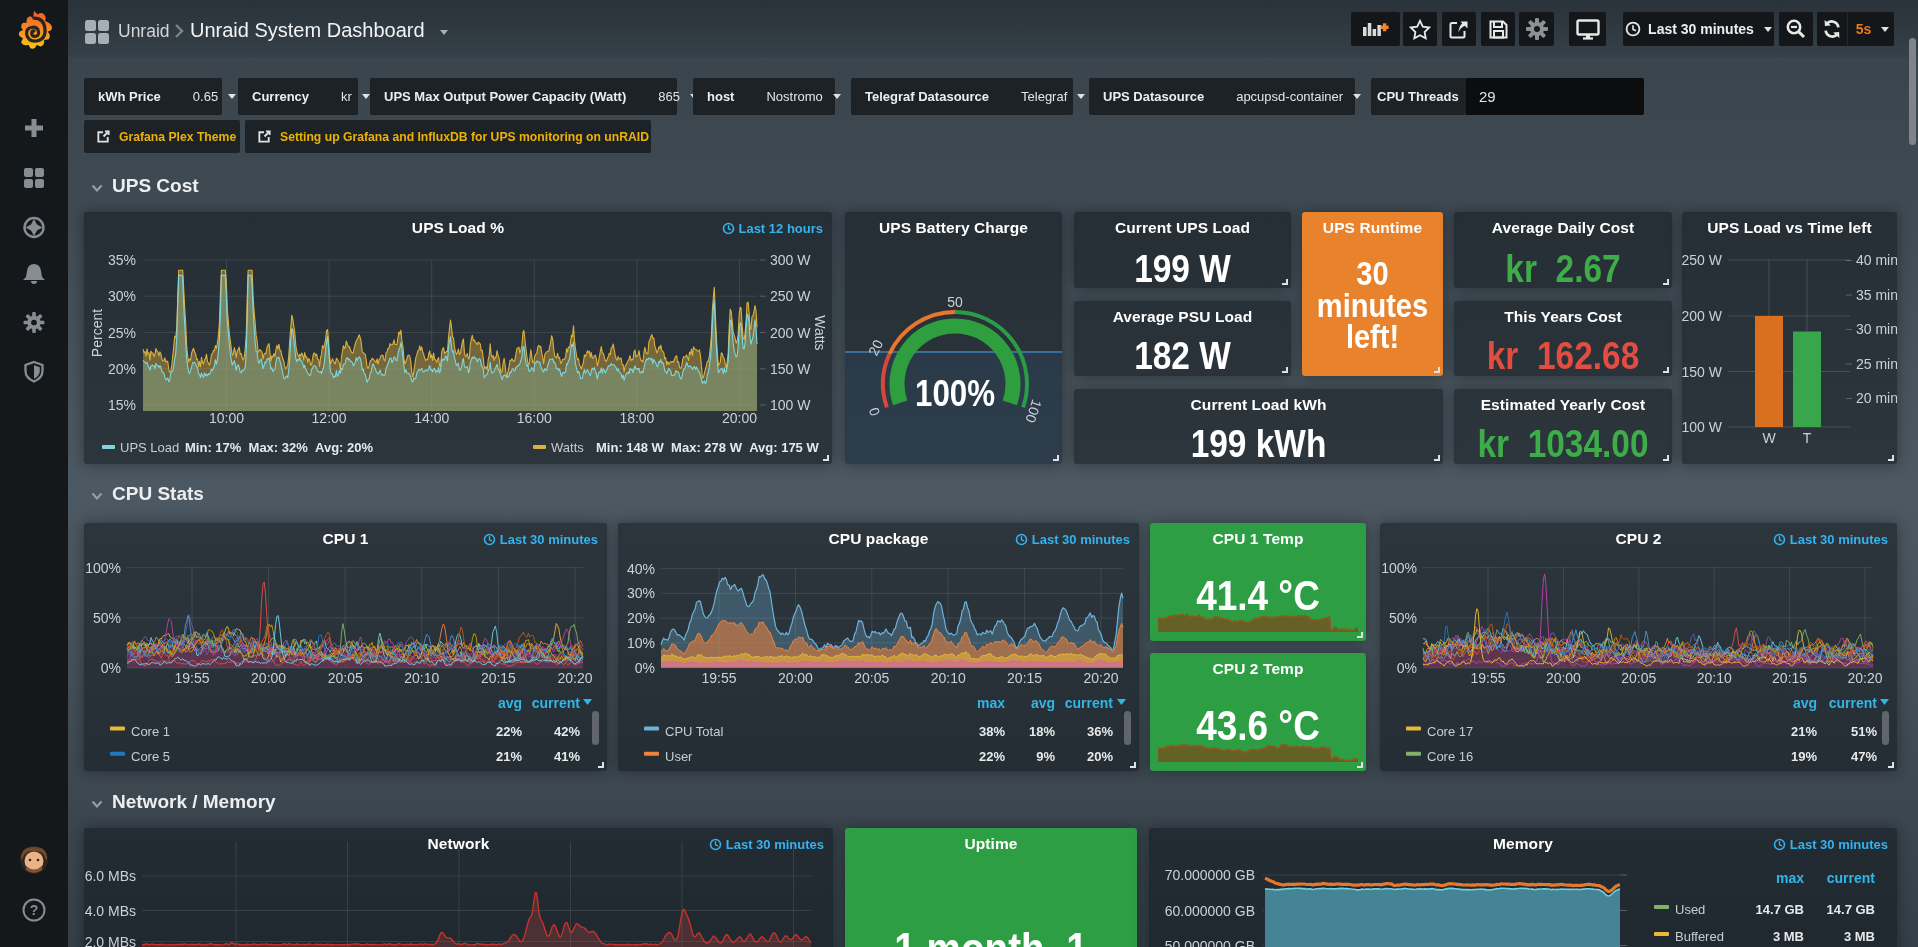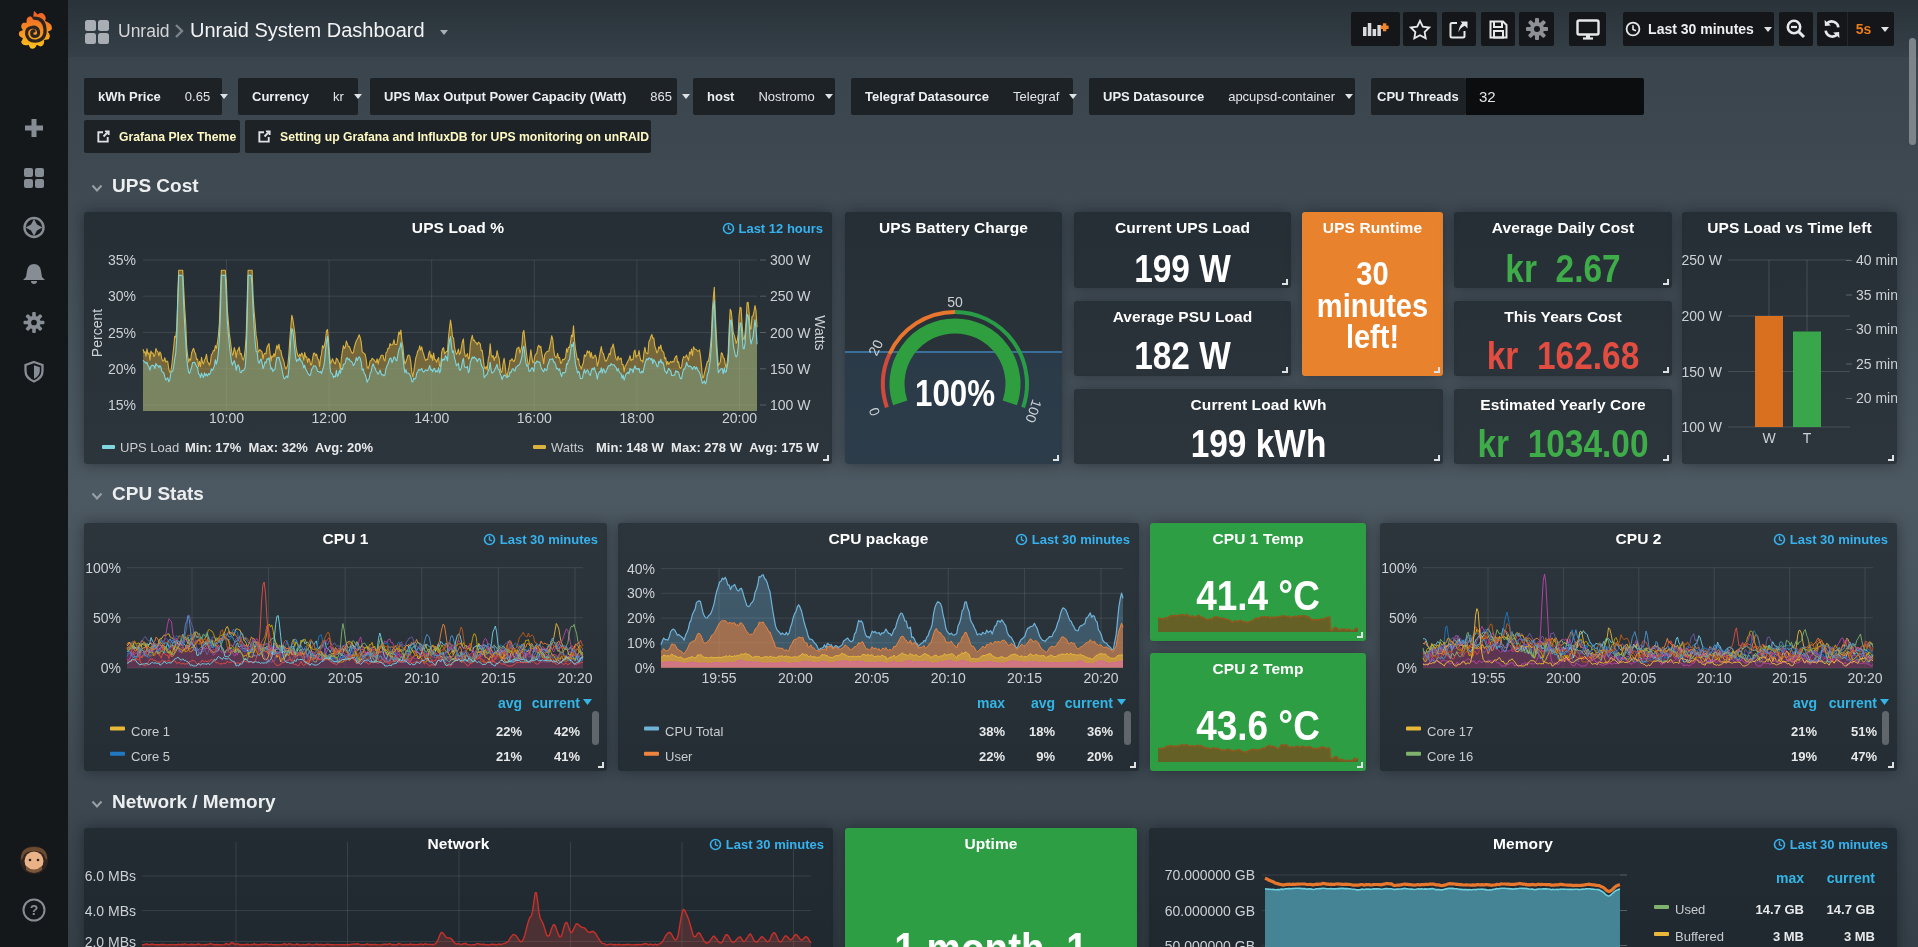--- a/index.html
+++ b/index.html
@@ -17,26 +17,26 @@
 .tr .ck{vertical-align:-2px}
 .ax{font-size:14px;fill:#ccd1d5;font-family:"Liberation Sans",sans-serif}
 .lh{font-size:14px;font-weight:700;fill:#33b5e5;font-family:"Liberation Sans",sans-serif}
 .lg{font-size:13px;fill:#c9ccce;font-family:"Liberation Sans",sans-serif}
 .lgv{font-size:13px;font-weight:700;fill:#e7e9ea;font-family:"Liberation Sans",sans-serif}
 .sect{position:absolute;font-size:19px;font-weight:700;color:#eceeef}
 .chev{position:absolute;width:14px;height:14px}
 .vbox{position:absolute;top:78px;height:37px;background:#1d2226;border-radius:2px;
  display:flex;align-items:center;padding:0 14px;white-space:nowrap}
 .vbox .lab{font-weight:700;color:#eceef0;font-size:13px}
-.vbox .val{color:#e3e5e7;font-size:13px;margin-left:24px}
+.vbox .val{color:#e3e5e7;font-size:13px;margin-left:32px}
 .care{display:inline-block;width:0;height:0;border-left:4.5px solid transparent;
  border-right:4.5px solid transparent;border-top:5.5px solid #dfe2e4;margin-left:10px;vertical-align:1px}
 .lbox{position:absolute;top:120px;height:33px;background:#1d2226;border-radius:2px;
  display:flex;align-items:center;padding:0 12px;white-space:nowrap;overflow:hidden;
- font-weight:700;color:#fef9c3;font-size:12.2px}
+ font-weight:700;color:#eab308;font-size:12.2px}
 .navbtn{position:absolute;top:12px;height:34px;background:#141619;border-radius:2px;
  display:flex;align-items:center;justify-content:center}
 .bigstat{position:absolute;left:0;right:0;text-align:center;font-weight:700;color:#fff;transform:scaleX(0.88)}
 .gp{background:#2d9e43}
 .op{background:#e8822c}
 </style></head><body>
 <div id="page">
     <div id="nav"></div>
     <svg style="position:absolute;left:84px;top:19px" width="26" height="26" viewBox="0 0 26 26">
       <rect x="1" y="1" width="11" height="11" rx="2.5" fill="#a8aeb4"></rect>
@@ -154,21 +154,21 @@
       <span class="care"></span>
     </div>
     <div class="vbox" style="left:1089px;width:266px">
       <span class="lab">UPS Datasource</span>
       <span class="val">apcupsd-container</span>
       <span class="care"></span>
     </div>
     <div class="vbox" style="left:1371px;width:95px;padding:0 6px">
       <span class="lab">CPU Threads</span>
     </div>
-    <div style="position:absolute;left:1466px;top:78px;width:178px;height:37px;background:#0b0d0f;border-radius:0 2px 2px 0;color:#e3e5e7;font-size:15px;line-height:37px;padding-left:13px">32</div>
+    <div style="position:absolute;left:1466px;top:78px;width:178px;height:37px;background:#0b0d0f;border-radius:0 2px 2px 0;color:#e3e5e7;font-size:15px;line-height:37px;padding-left:13px">29</div>
     <div class="lbox" style="left:84px;width:156px"><svg width="15" height="15" viewBox="0 0 16 16" style="margin-right:8px;flex-shrink:0">
         <path d="M12.5 8.5 V13.5 H2.5 V3.5 H7.5" fill="none" stroke="#dfe2e4" stroke-width="2"></path>
         <path d="M9.5 2.5 H13.5 V6.5" fill="none" stroke="#dfe2e4" stroke-width="2"></path>
         <path d="M13.3 2.7 L8 8" fill="none" stroke="#dfe2e4" stroke-width="2"></path>
       </svg>Grafana Plex Theme</div>
     <div class="lbox" style="left:245px;width:406px"><svg width="15" height="15" viewBox="0 0 16 16" style="margin-right:8px;flex-shrink:0">
         <path d="M12.5 8.5 V13.5 H2.5 V3.5 H7.5" fill="none" stroke="#dfe2e4" stroke-width="2"></path>
         <path d="M9.5 2.5 H13.5 V6.5" fill="none" stroke="#dfe2e4" stroke-width="2"></path>
         <path d="M13.3 2.7 L8 8" fill="none" stroke="#dfe2e4" stroke-width="2"></path>
       </svg>Setting up Grafana and InfluxDB for UPS monitoring on unRAID</div>
@@ -270,21 +270,21 @@
       <div class="pt">Average Daily Cost</div>
       <div class="bigstat" style="top:36px;font-size:38px;color:#3eac49">kr&nbsp;&nbsp;2.67</div>
       <div class="rz"></div>
     </div>
     <div class="panel" style="left:1454px;top:301px;width:218px;height:75px">
       <div class="pt">This Years Cost</div>
       <div class="bigstat" style="top:34px;font-size:38px;color:#e24d42">kr&nbsp;&nbsp;162.68</div>
       <div class="rz"></div>
     </div>
     <div class="panel" style="left:1454px;top:389px;width:218px;height:75px">
-      <div class="pt">Estimated Yearly Core</div>
+      <div class="pt">Estimated Yearly Cost</div>
       <div class="bigstat" style="top:34px;font-size:38px;color:#3eac49">kr&nbsp;&nbsp;1034.00</div>
       <div class="rz"></div>
     </div>
     <div class="panel" style="left:1682px;top:212px;width:215px;height:252px"><div class="pt">UPS Load vs Time left</div><svg width="215" height="252">
         <line x1="46" y1="48" x2="168" y2="48" stroke="#ffffff" stroke-opacity="0.14"></line>
         <line x1="46" y1="104" x2="168" y2="104" stroke="#ffffff" stroke-opacity="0.14"></line>
         <line x1="46" y1="159.5" x2="168" y2="159.5" stroke="#ffffff" stroke-opacity="0.14"></line>
         <line x1="46" y1="215" x2="168" y2="215" stroke="#ffffff" stroke-opacity="0.14"></line>
         <line x1="87" y1="48" x2="87" y2="104" stroke="#ffffff" stroke-opacity="0.14"></line>
         <line x1="125" y1="48" x2="125" y2="119" stroke="#ffffff" stroke-opacity="0.14"></line>

